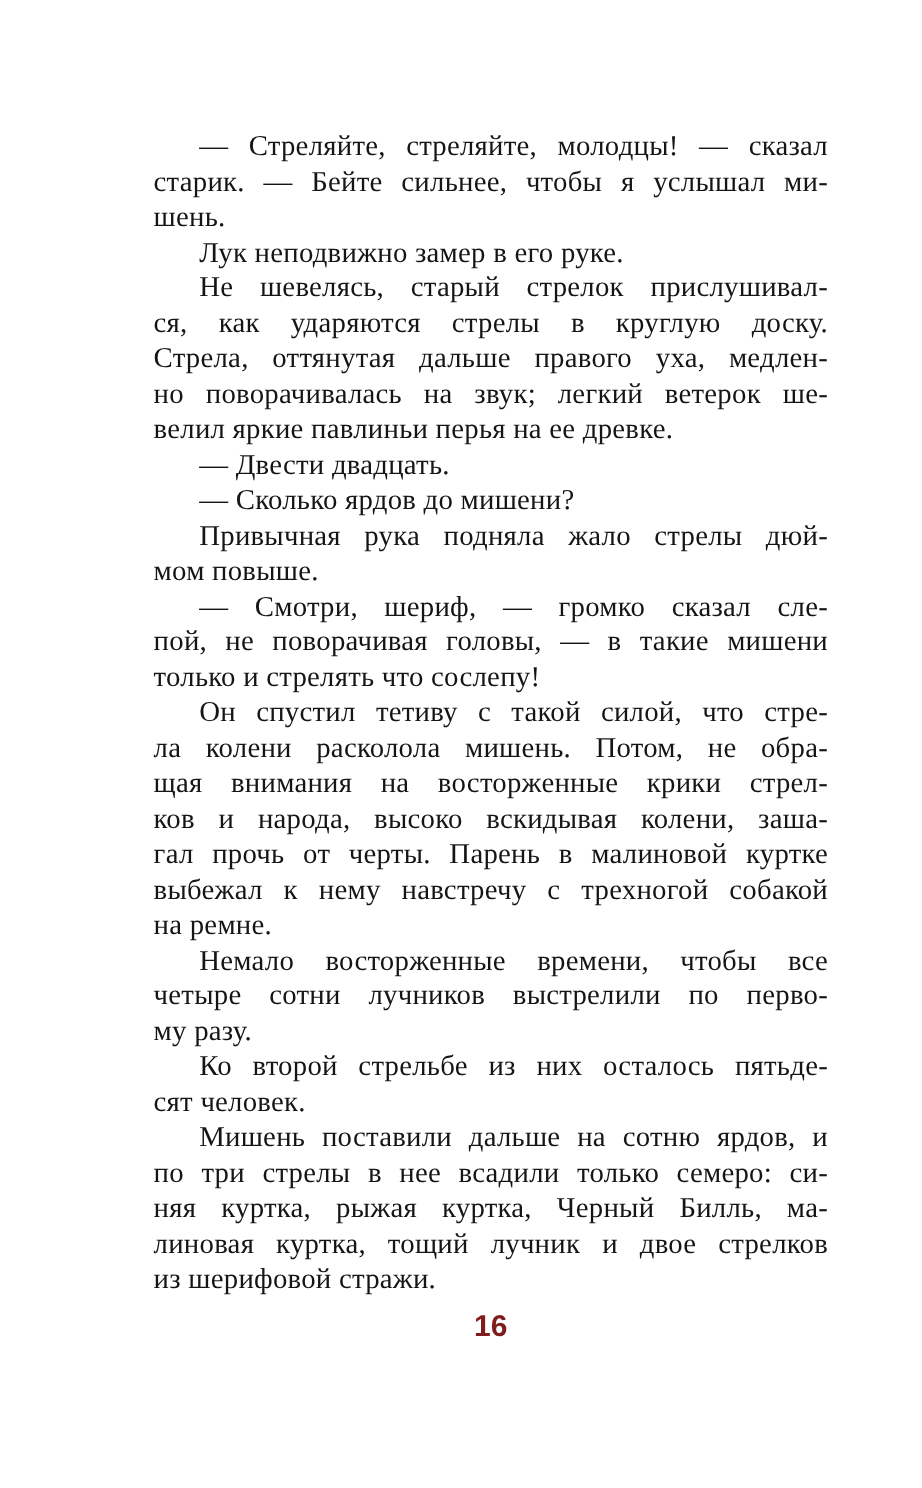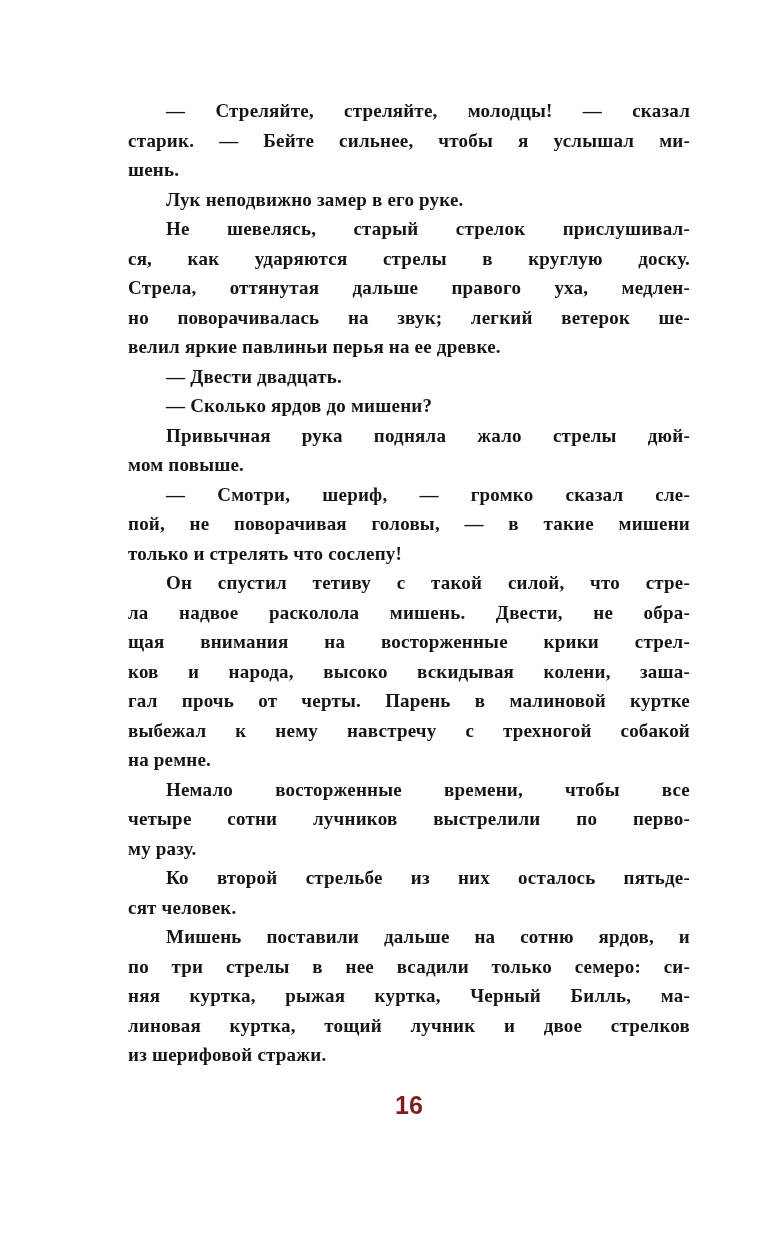--- a/index.html
+++ b/index.html
@@ -10,25 +10,25 @@
   .book-page {
     position: relative;
     width: 768px;
     height: 1240px;
     background: #ffffff;
     overflow: hidden;
   }
   .text-block {
     position: absolute;
     left: 128px;
-    top: 96px;
+    top: 108px;
     width: 562px;
     font-family: "Liberation Serif", "DejaVu Serif", serif;
-    font-weight: 700;
-    font-size: 19px;
+    font-weight: 400;
+    font-size: 24px;
     line-height: 29.5px;
     color: #151515;
     letter-spacing: 0.2px;
   }
   .paragraph {
     margin: 0;
     padding: 0;
   }
   .text-line {
     text-align: justify;
@@ -83,21 +83,21 @@
         <div class="text-line para-first">Привычная рука подняла жало стрелы дюй-</div>
         <div class="text-line para-last">мом повыше.</div>
       </div>
       <div class="paragraph">
         <div class="text-line para-first">— Смотри, шериф, — громко сказал сле-</div>
         <div class="text-line">пой, не поворачивая головы, — в такие мишени</div>
         <div class="text-line para-last">только и стрелять что сослепу!</div>
       </div>
       <div class="paragraph">
         <div class="text-line para-first">Он спустил тетиву с такой силой, что стре-</div>
-        <div class="text-line">ла надвое расколола мишень. Двести, не обра-</div>
+        <div class="text-line">ла колени расколола мишень. Потом, не обра-</div>
         <div class="text-line">щая внимания на восторженные крики стрел-</div>
         <div class="text-line">ков и народа, высоко вскидывая колени, заша-</div>
         <div class="text-line">гал прочь от черты. Парень в малиновой куртке</div>
         <div class="text-line">выбежал к нему навстречу с трехногой собакой</div>
         <div class="text-line para-last">на ремне.</div>
       </div>
       <div class="paragraph">
         <div class="text-line para-first">Немало восторженные времени, чтобы все</div>
         <div class="text-line">четыре сотни лучников выстрелили по перво-</div>
         <div class="text-line para-last">му разу.</div>

